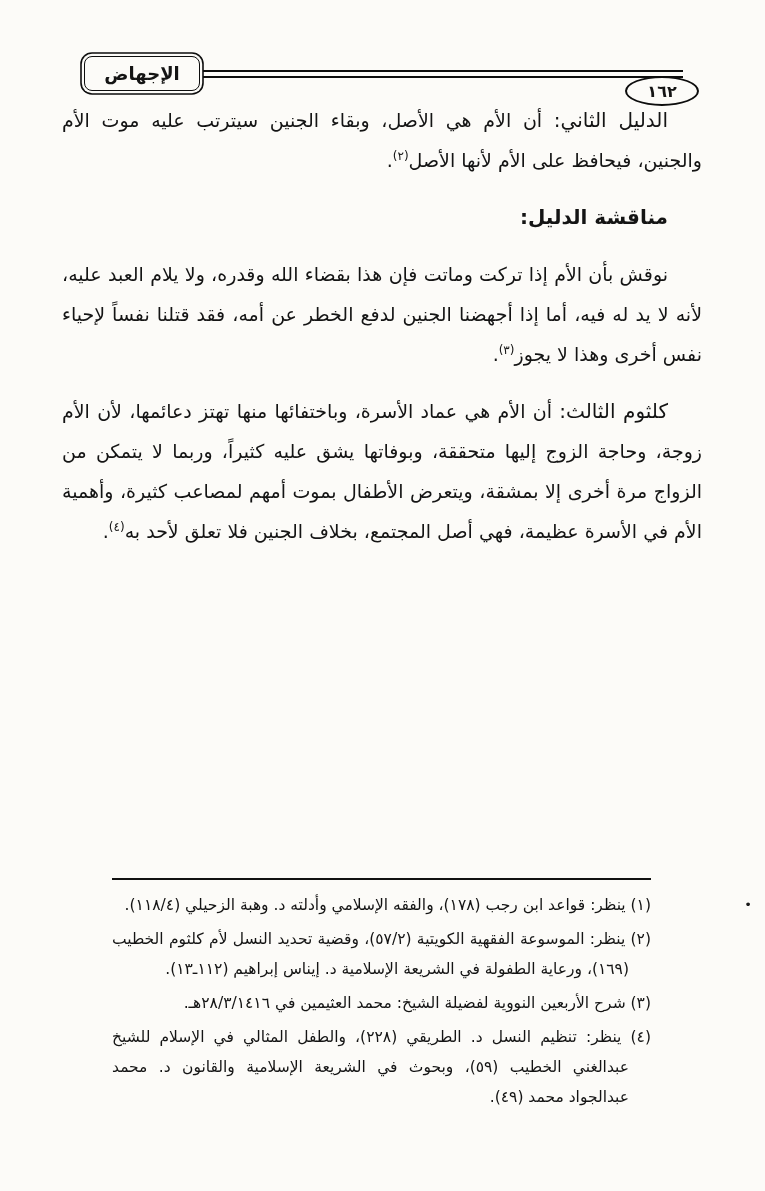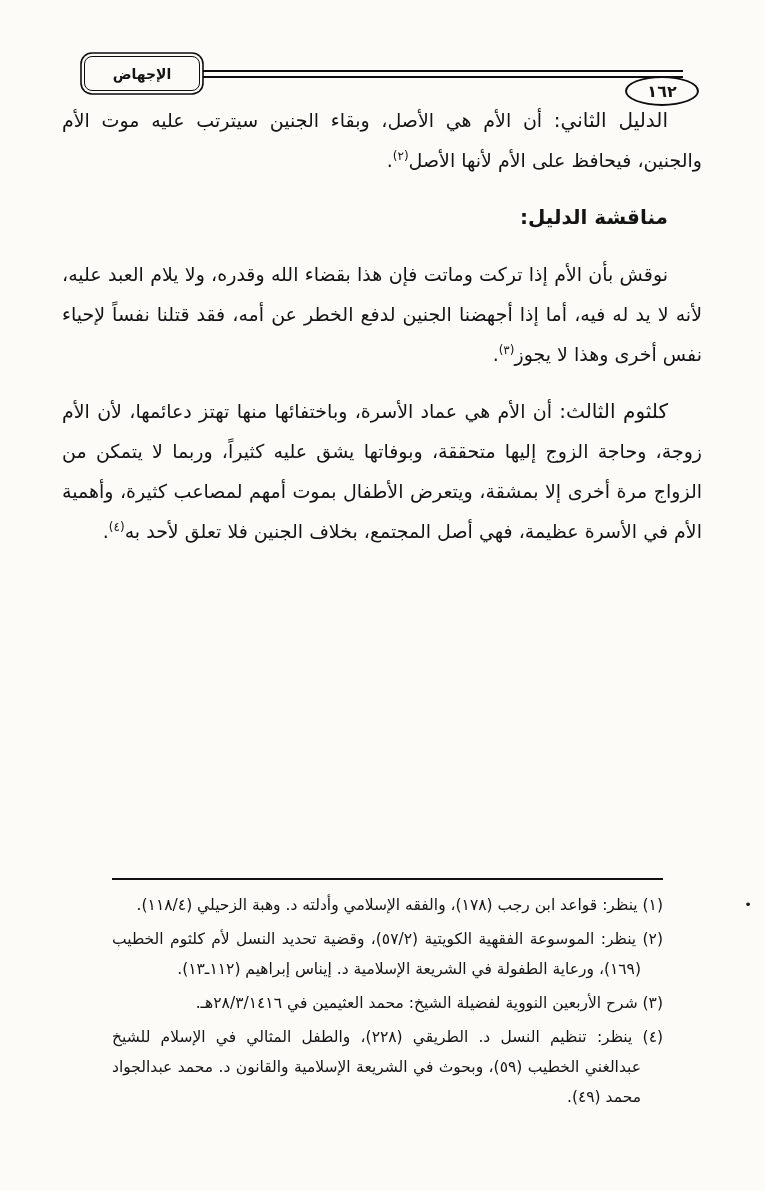--- a/index.html
+++ b/index.html
@@ -25,21 +25,21 @@
   }
   .title-box {
     position: absolute; left: 84px; top: 2px;
     width: 116px; height: 35px;
     background: #fcfbf8;
     border: 1.6px solid #0d0d0d;
     border-radius: 8px;
     box-shadow: 0 0 0 2.2px #fcfbf8, 0 0 0 3.8px #0d0d0d;
     display: flex; align-items: center; justify-content: center;
   }
-  .title-box span { font-weight: 700; font-size: 14px; }
+  .title-box span { font-weight: 700; font-size: 18px; }
   .page-num-oval {
     position: absolute; right: 66px; top: 22px;
     width: 74px; height: 30px;
     background: #fcfbf8;
     border: 2px solid #0d0d0d;
     border-radius: 50%;
     display: flex; align-items: center; justify-content: center;
   }
   .page-num-oval span { font-weight: 700; font-size: 16px; }
 
@@ -60,21 +60,21 @@
     line-height: 40px;
     text-indent: 34px;
     font-weight: 700;
     text-align: right;
   }
   .lead { font-weight: 400; font-size: 20px; }
   sup.ref { font-size: 12px; vertical-align: 7px; line-height: 0; }
 
   
   .footnotes {
-    position: absolute; top: 878px; right: 102px; left: 112px;
+    position: absolute; top: 878px; right: 114px; left: 112px;
     border-top: 2.6px solid #111;
     padding-top: 10px;
     text-align: justify;
   }
   .footnotes p.fn {
     margin: 0 0 4px 0;
     font-size: 15.5px;
     line-height: 30px;
     padding-right: 22px;
     text-indent: -22px;

